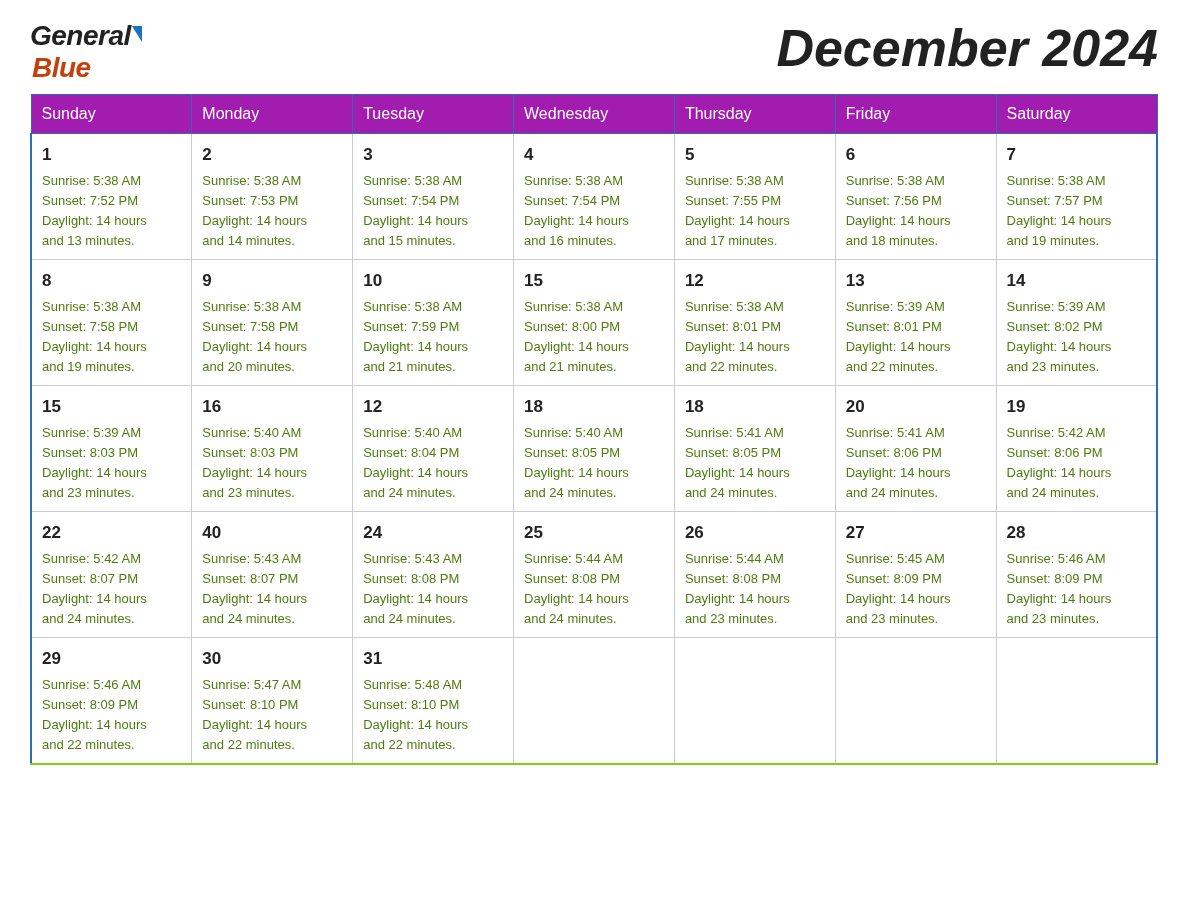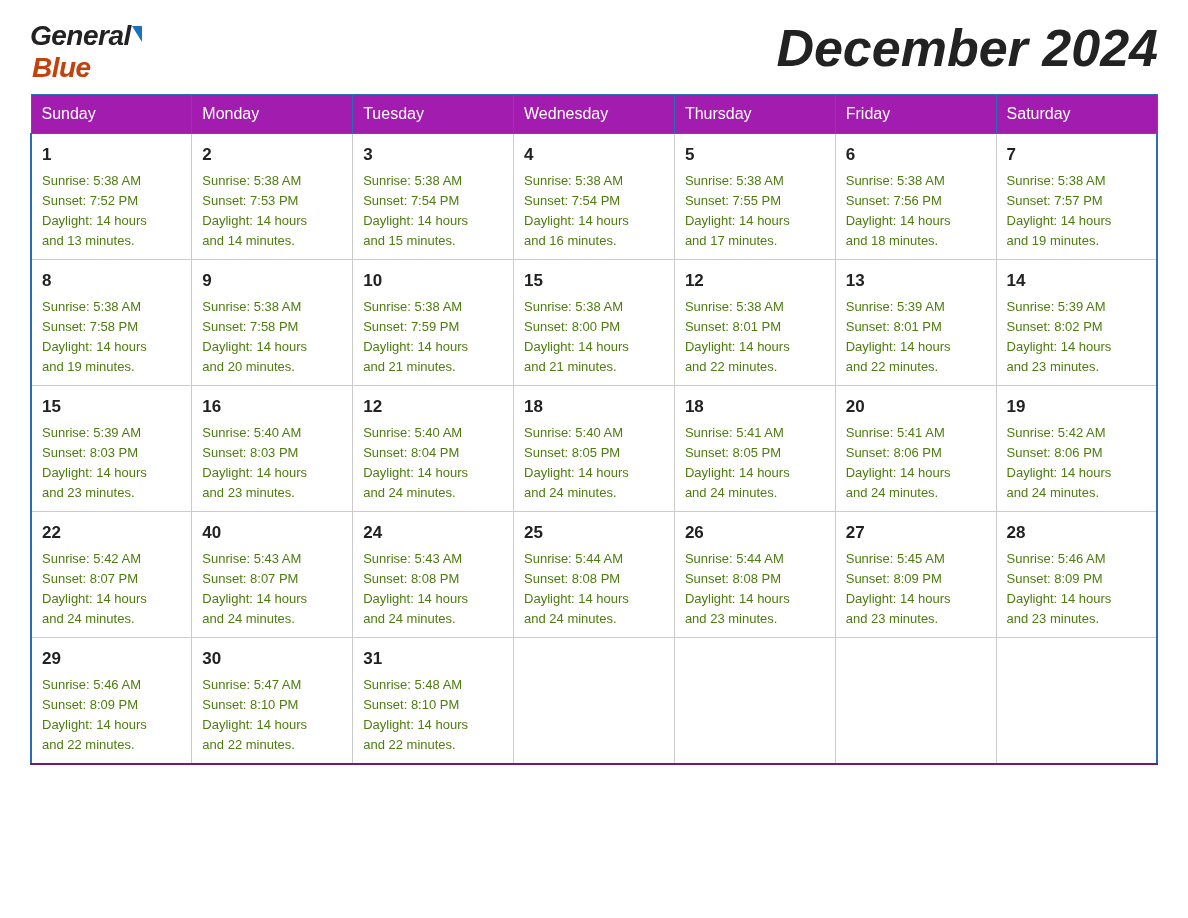--- a/index.html
+++ b/index.html
@@ -79,21 +79,21 @@
       color: #333;
       line-height: 1.5;
     }
     tbody tr td:first-child {
       border-left: 2px solid #2a6db5;
     }
     tbody tr td:last-child {
       border-right: 2px solid #2a6db5;
     }
     tbody tr:last-child td {
-      border-bottom: 2px solid #701a75;
+      border-bottom: 2px solid #84cc16;
     }
     .day-number {
       font-size: 17px;
       font-weight: bold;
       color: #222;
       display: block;
       margin-bottom: 3px;
     }
     .day-info {
       font-size: 13px;

